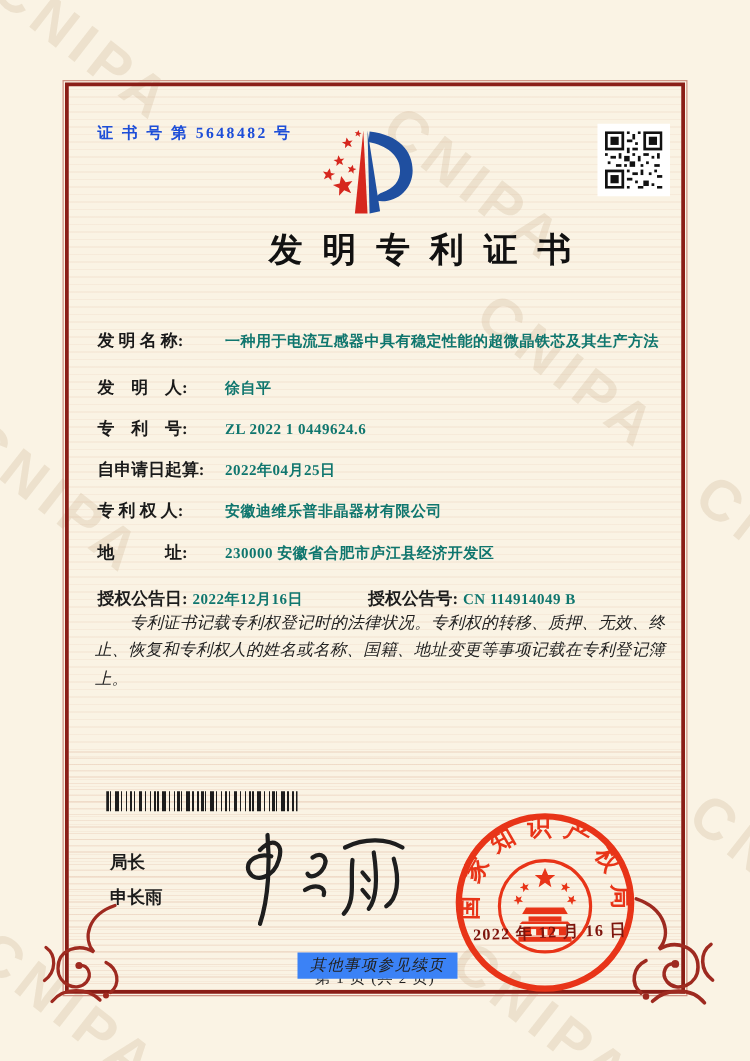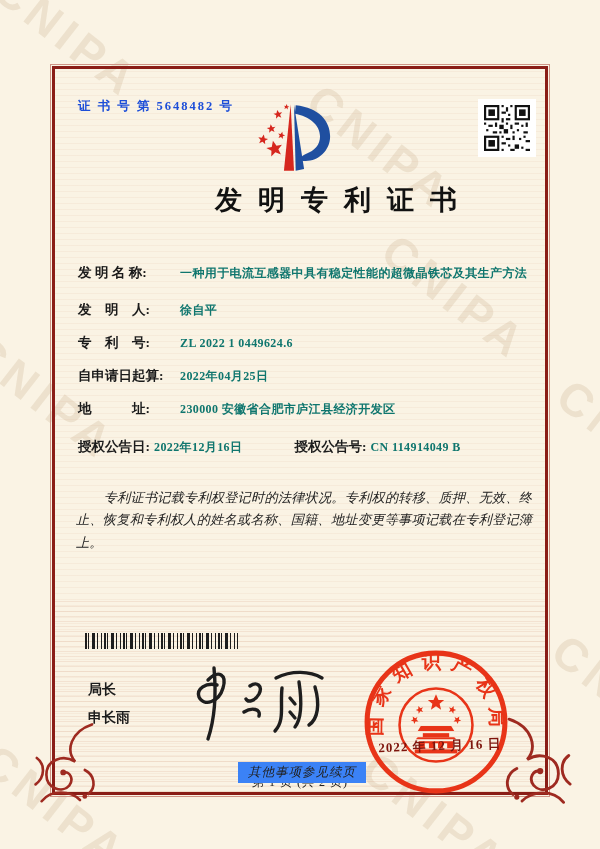--- a/index.html
+++ b/index.html
@@ -238,20 +238,24 @@
       <span class="fvalue">徐自平</span>
     </div>
     <div class="frow">
       <span class="flabel">专　利　号:</span>
       <span class="fvalue">ZL 2022 1 0449624.6</span>
     </div>
     <div class="frow">
       <span class="flabel">自申请日起算:</span>
       <span class="fvalue">2022年04月25日</span>
     </div>
+    <div class="frow">
+      <span class="flabel">专 利 权 人:</span>
+      <span class="fvalue">安徽迪维乐普非晶器材有限公司</span>
+    </div>
     <div class="frow gap-big">
       <span class="flabel">地　　　址:</span>
       <span class="fvalue">230000 安徽省合肥市庐江县经济开发区</span>
     </div>
     <div class="grant-row">
       <span class="flabel2">授权公告日:</span>&nbsp;
       <span class="fvalue">2022年12月16日</span>
       <span class="sep"></span>
       <span class="flabel2">授权公告号:</span>&nbsp;
       <span class="fvalue">CN 114914049 B</span>

